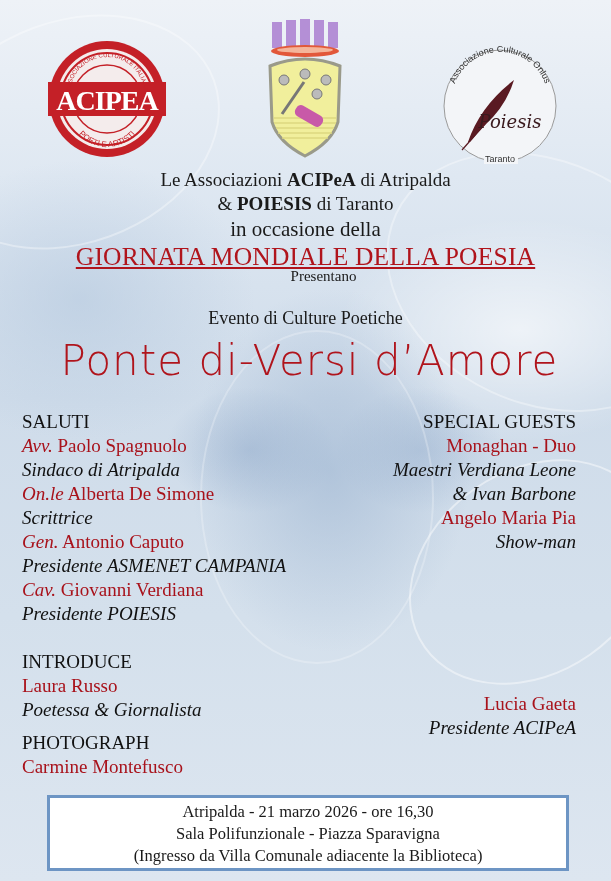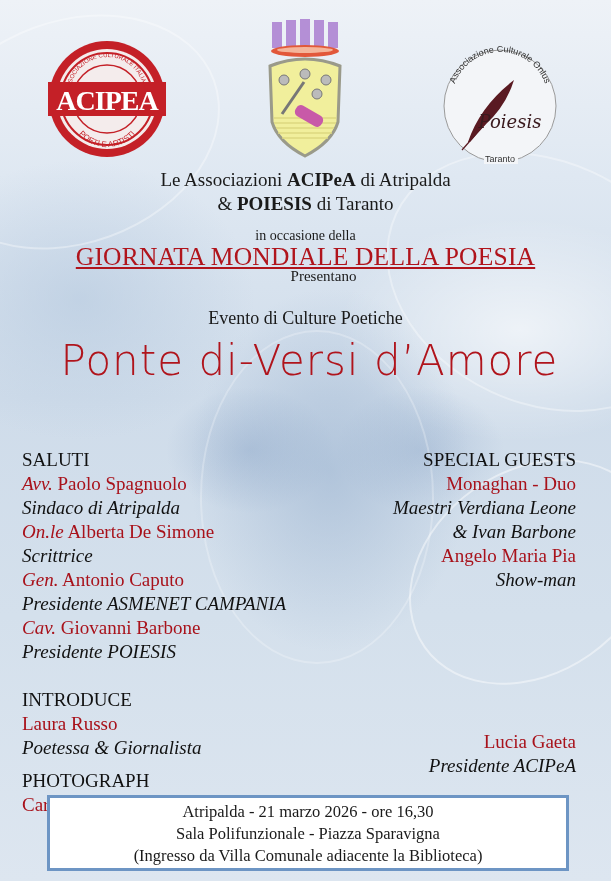--- a/index.html
+++ b/index.html
@@ -10,21 +10,21 @@
       radial-gradient(ellipse 120px 90px at 250px 450px, rgba(120,150,190,0.35), rgba(120,150,190,0) 70%),
       radial-gradient(ellipse 120px 90px at 420px 450px, rgba(120,150,190,0.30), rgba(120,150,190,0) 70%),
       radial-gradient(ellipse 260px 160px at 520px 330px, rgba(255,255,255,0.6), rgba(255,255,255,0) 70%),
       radial-gradient(ellipse 250px 200px at 80px 300px, rgba(180,200,222,0.6), rgba(180,200,222,0) 70%),
       linear-gradient(180deg,#eef2f7 0%,#dfe8f2 20%,#cfdcea 45%,#d4e0ec 70%,#dde6f0 100%);}
   .swirl{position:absolute;border-radius:50%;border:2px solid rgba(255,255,255,0.35);}
   .line{position:absolute;left:0;right:0;text-align:center;white-space:nowrap;color:#1a1a1a;}
   .red{color:#b0141c;}
   .b{font-weight:bold;}
   .it{font-style:italic;}
-  .col{position:absolute;margin-top:38px;}
+  .col{position:absolute;}
   .col div{white-space:nowrap;height:24px;line-height:24px;font-size:19px;}
   .col .head{font-size:19px;color:#111;}
   .col .name{color:#a8121b;}
   .col .role{font-style:italic;color:#111;}
   .rcol{right:35px;text-align:right;}
   .lcol{left:22px;}
   .script{font-family:"DejaVu Sans",sans-serif;font-weight:300;letter-spacing:1px;padding-left:8px;}
   #info-box{position:absolute;left:47px;top:795px;width:516px;height:70px;background:#fff;border:3px solid #6d95c4;box-sizing:content-box;text-align:center;font-size:16.5px;color:#1a1a1a;}
   #info-box div{height:22px;line-height:22px;white-space:nowrap;}
 </style>
@@ -93,35 +93,35 @@
       <text x="68" y="118" text-anchor="middle" font-family="Liberation Sans, sans-serif" font-size="9" fill="#333">Taranto</text>
     </svg>
   </div>
 
   <div class="line" style="top:169px;font-size:19px;">
     <span>Le Associazioni </span><span class="b">ACIPeA</span><span> di Atripalda</span>
   </div>
   <div class="line" style="top:193px;font-size:19px;">
     <span>&amp; </span><span class="b">POIESIS</span><span> di Taranto</span>
   </div>
-  <div class="line" style="top:228px;font-size:14px;">in occasione della</div>
+  <div class="line" style="top:217px;font-size:21px;">in occasione della</div>
   <div class="line red" style="top:242px;font-size:25.5px;letter-spacing:0.2px;text-decoration:underline;">GIORNATA MONDIALE DELLA POESIA</div>
   <div class="line" style="top:268px;font-size:15px;padding-left:36px;">Presentano</div>
   <div class="line" style="top:308px;font-size:18px;">Evento di Culture Poetiche</div>
   <div class="line red script" style="top:336px;font-size:42px;">Ponte di-Versi d’Amore</div>
 
   <div class="col lcol" style="top:410px;">
     <div class="head">SALUTI</div>
     <div class="name"><span class="it">Avv.</span><span> Paolo Spagnuolo</span></div>
     <div class="role">Sindaco di Atripalda</div>
     <div class="name"><span class="it">On.le</span><span> Alberta De Simone</span></div>
     <div class="role">Scrittrice</div>
     <div class="name"><span class="it">Gen.</span><span> Antonio Caputo</span></div>
     <div class="role">Presidente ASMENET CAMPANIA</div>
-    <div class="name"><span class="it">Cav.</span><span> Giovanni Barbone</span></div>
+    <div class="name"><span class="it">Cav.</span><span> Giovanni Verdiana</span></div>
     <div class="role">Presidente POIESIS</div>
   </div>
 
   <div class="col lcol" style="top:650px;">
     <div class="head">INTRODUCE</div>
     <div class="name">Laura Russo</div>
     <div class="role">Poetessa  &amp; Giornalista</div>
   </div>
 
   <div class="col lcol" style="top:731px;">

